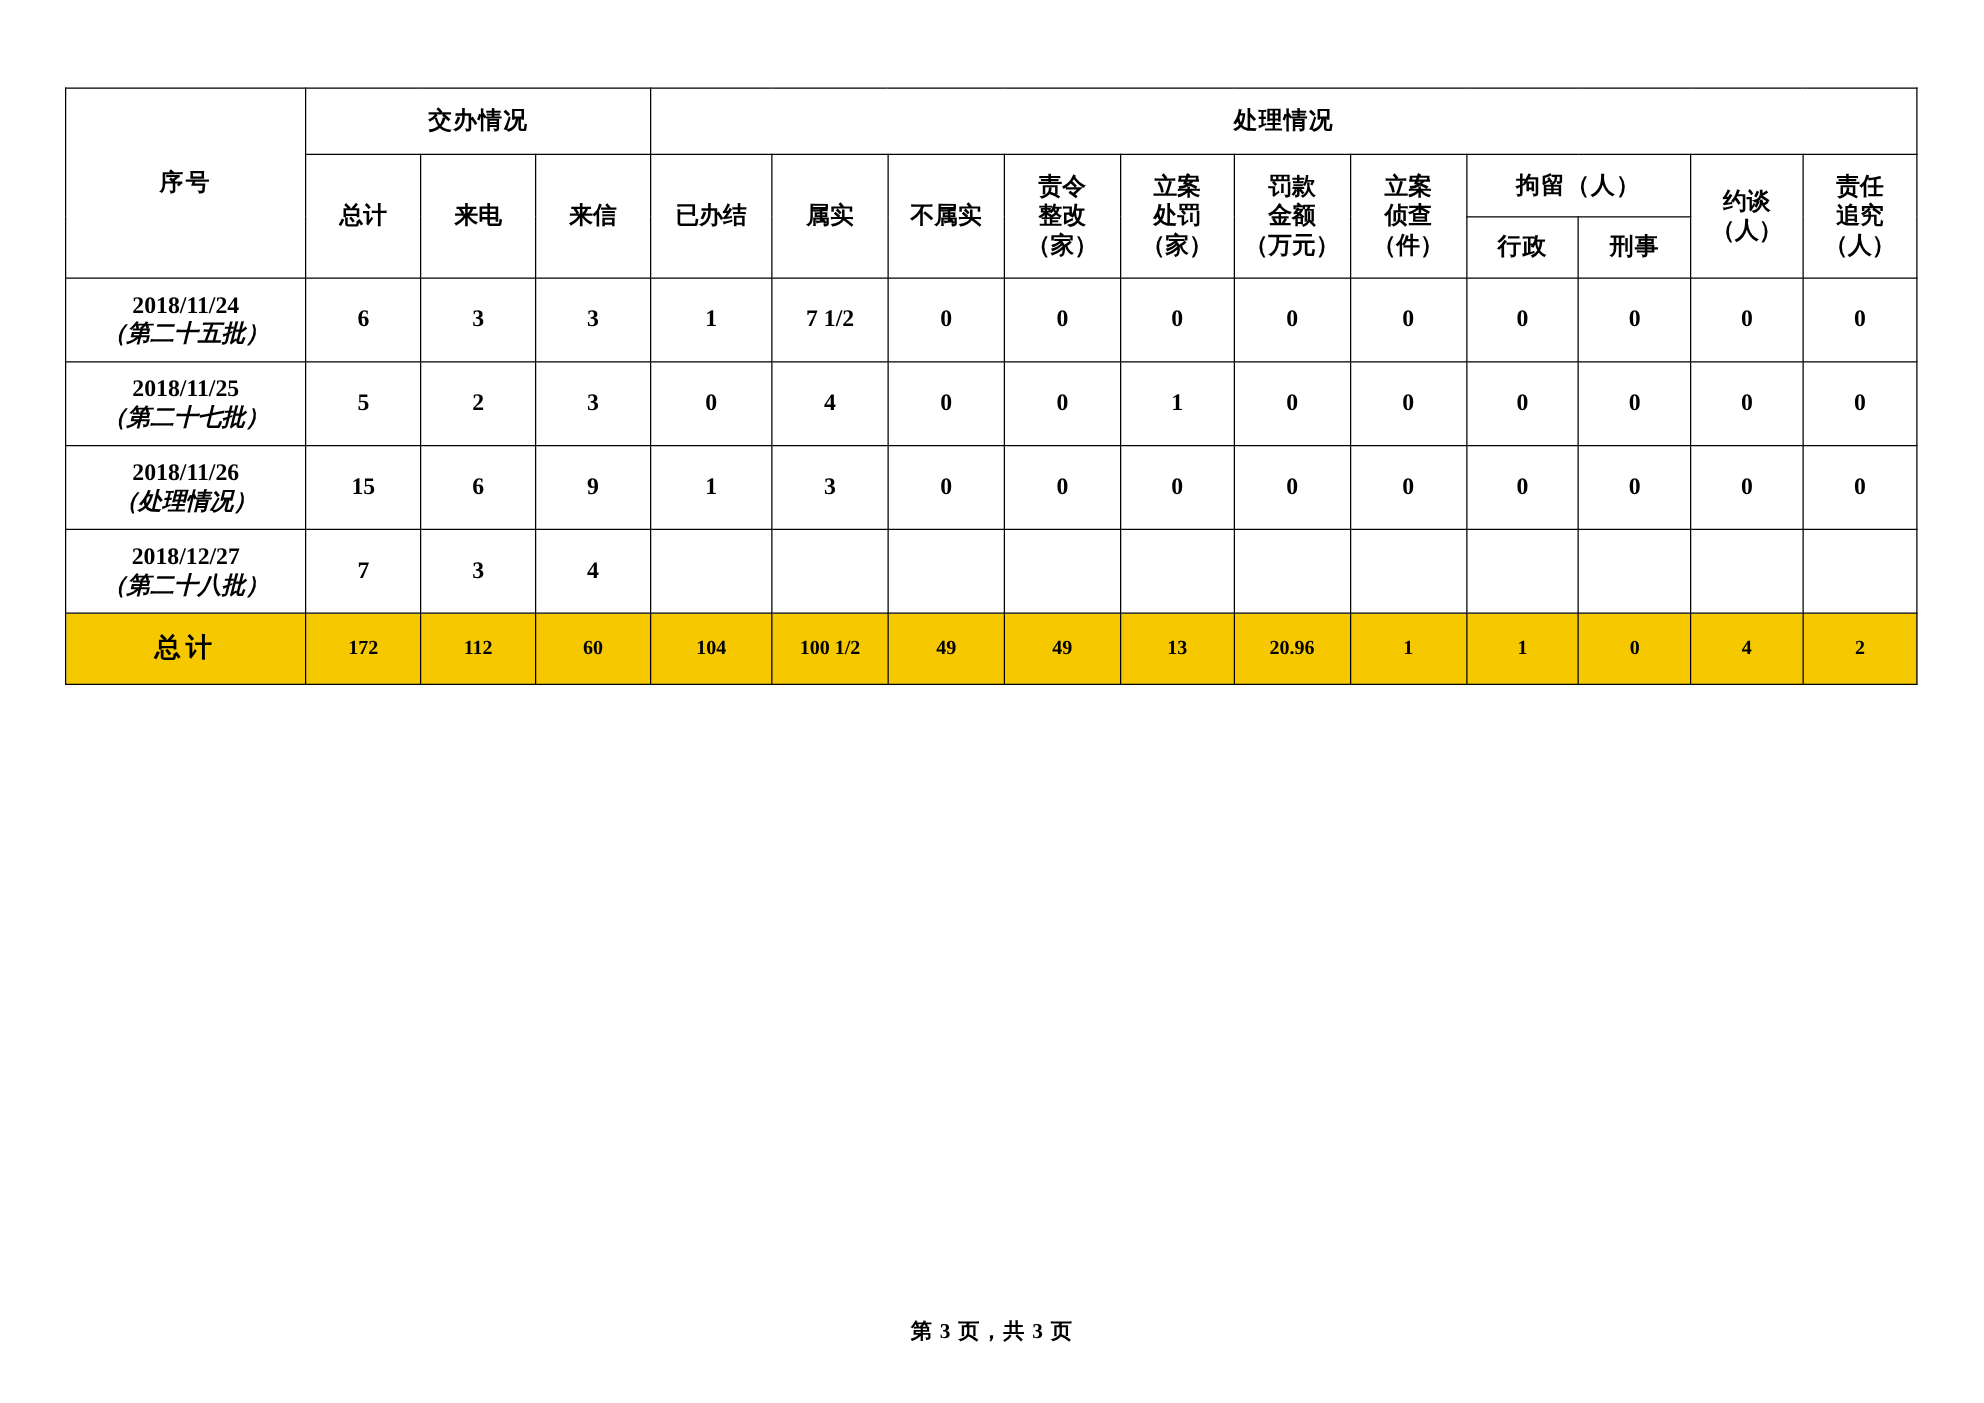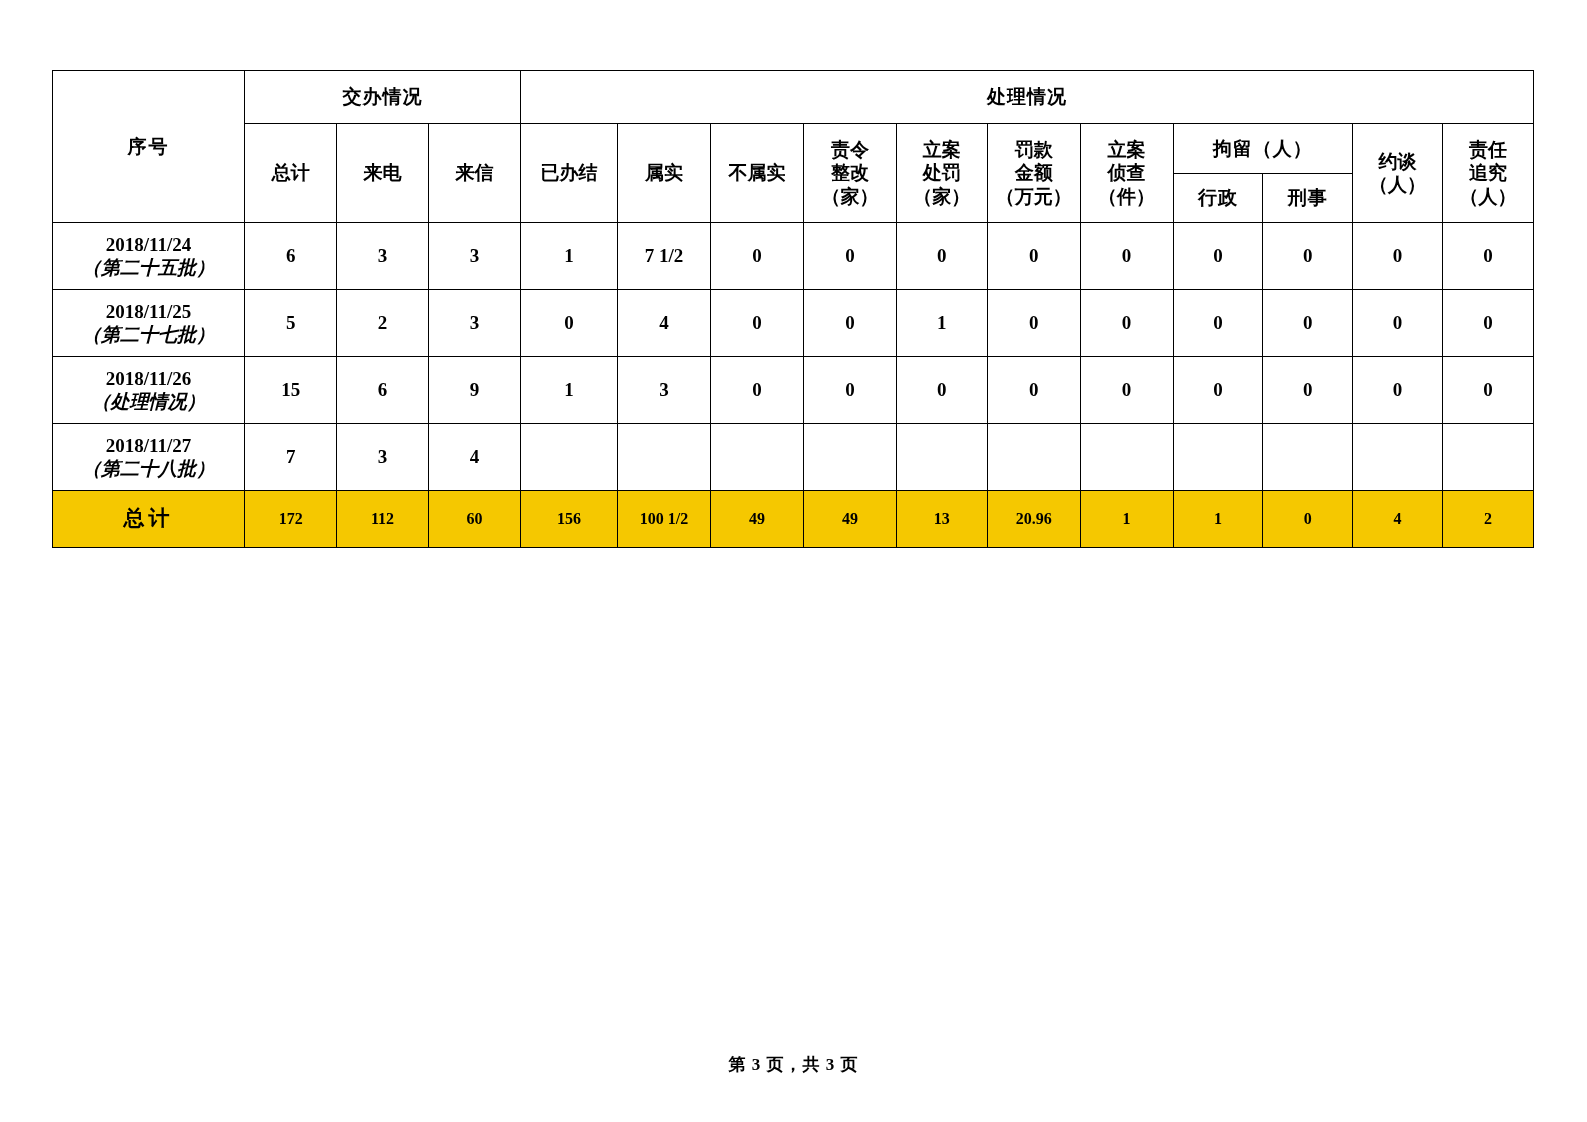--- a/index.html
+++ b/index.html
@@ -227,21 +227,21 @@
         <td class="data-cell">0</td>
         <td class="data-cell">0</td>
         <td class="data-cell">0</td>
         <td class="data-cell">0</td>
         <td class="data-cell">0</td>
         <td class="data-cell">0</td>
       </tr>
 
       <tr>
         <td class="row-label">
-          <span class="l1">2018/11/27</span>
+          <span class="l1">2018/12/27</span>
           <span class="l2">（第二十八批）</span>
         </td>
         <td class="data-cell">7</td>
         <td class="data-cell">3</td>
         <td class="data-cell">4</td>
         <td class="data-cell"></td>
         <td class="data-cell"></td>
         <td class="data-cell"></td>
         <td class="data-cell"></td>
         <td class="data-cell"></td>
@@ -251,21 +251,21 @@
         <td class="data-cell"></td>
         <td class="data-cell"></td>
         <td class="data-cell"></td>
       </tr>
 
       <tr class="total-row">
         <td class="total-label">总计</td>
         <td>172</td>
         <td>112</td>
         <td>60</td>
-        <td>156</td>
+        <td>104</td>
         <td>100 1/2</td>
         <td>49</td>
         <td>49</td>
         <td>13</td>
         <td>20.96</td>
         <td>1</td>
         <td>1</td>
         <td>0</td>
         <td>4</td>
         <td>2</td>

